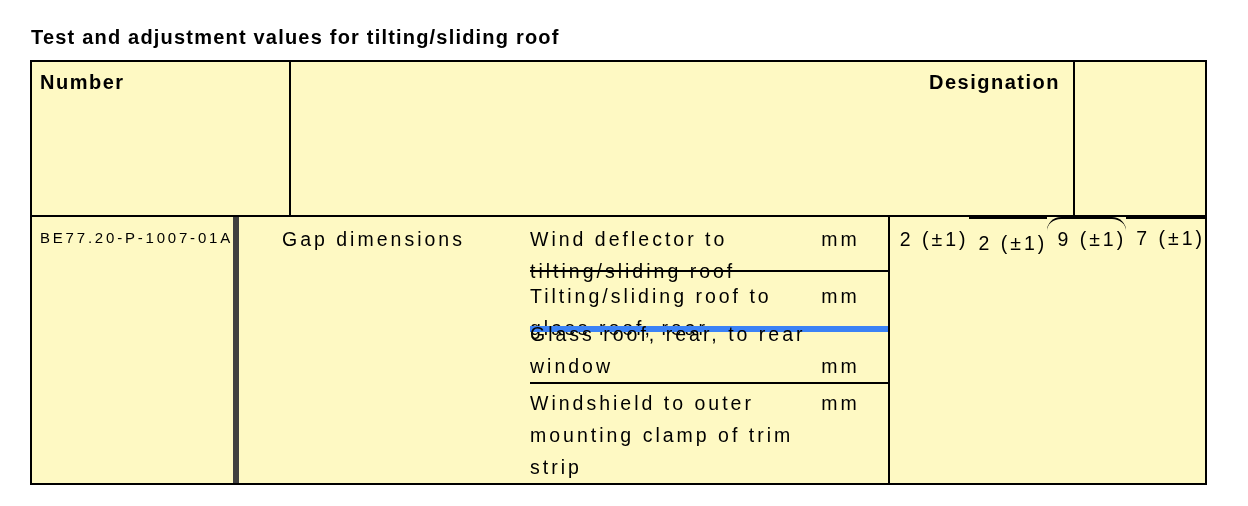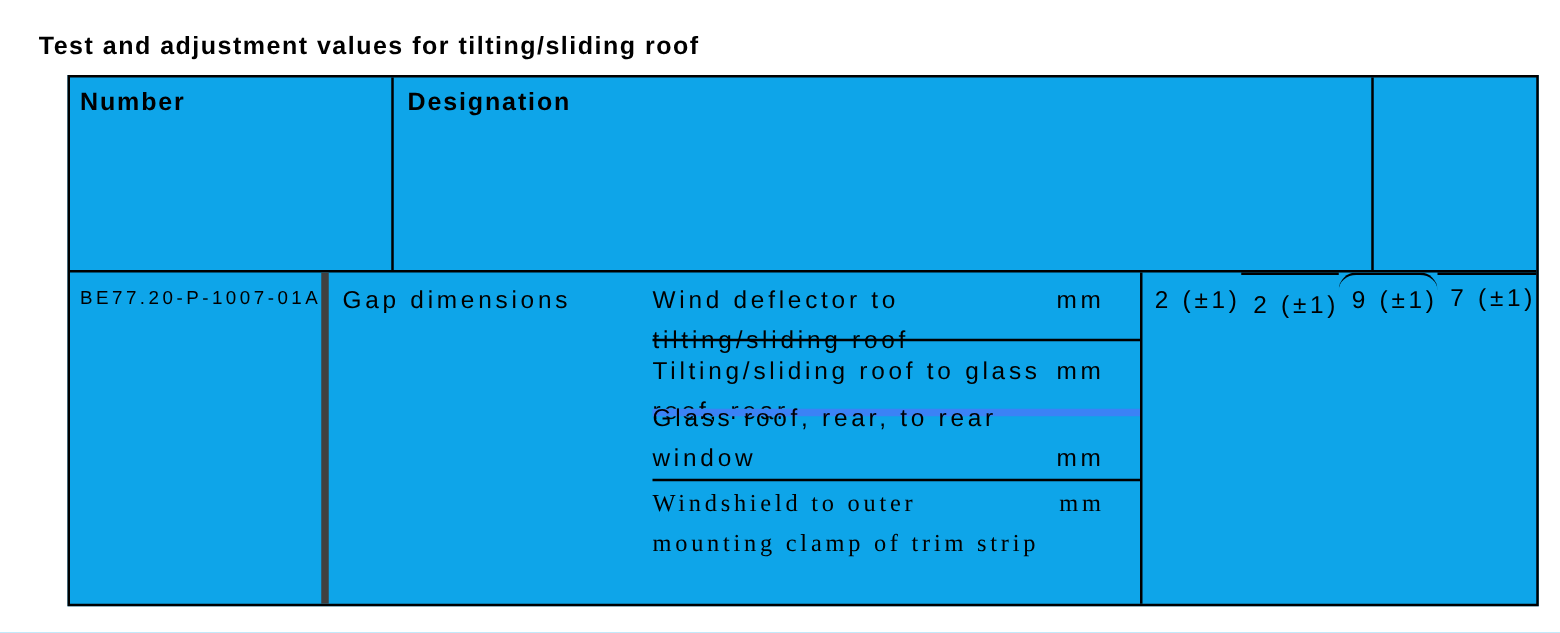--- a/index.html
+++ b/index.html
@@ -19,41 +19,41 @@
     letter-spacing: 1.2px;
     white-space: nowrap;
   }
   .t-table {
     position: absolute;
     left: 30px; top: 60px;
     width: 1177px; height: 425px;
     border: 2px solid #000;
     display: flex;
     flex-direction: column;
-    background: #0ea5e9;
-    margin-left: 24px;
+    background: #fef9c3;
   }
   .header-row {
     display: flex;
     height: 156px;
     border-bottom: 2px solid #000;
     font-weight: bold;
     font-size: 20px;
     letter-spacing: 1.5px;
     line-height: 27px;
   }
   .h-number {
     width: 259px;
     border-right: 2px solid #000;
     padding: 7px 0 0 8px;
   }
   .h-designation {
     width: 784px;
     border-right: 2px solid #000;
     padding: 7px 13px 0 11px;
+    text-align: right;
   }
   .h-model {
     flex: 1;
     padding: 7px 0 0 10px;
   }
   .body-row {
     display: flex;
     flex: 1;
   }
   .b-number {
@@ -61,20 +61,21 @@
     border-right: 6px solid #404040;
     padding: 12px 0 0 8px;
     font-size: 15px;
     letter-spacing: 2.8px;
     white-space: nowrap;
   }
   .b-designation {
     width: 908px;
     border-right: 2px solid #000;
     display: flex;
+    padding-left: 32px;
   }
   .gap-label {
     width: 259px;
     padding: 6px 0 0 11px;
     font-size: 19.5px;
     letter-spacing: 3px;
     line-height: 32px;
     white-space: nowrap;
   }
   .subrows {
@@ -87,21 +88,21 @@
     align-items: flex-start;
     font-size: 19.5px;
     letter-spacing: 3px;
     line-height: 32px;
   }
   .subrow .desc { flex: 1; }
   .subrow .unit { padding-right: 28px; white-space: nowrap; }
   .sr-1 { height: 53px; padding-top: 6px; }
   .sr-2 { height: 56px; border-top: 2px solid #000; padding-top: 8px; }
   .sr-3 { height: 56px; border-top: 6px solid #3b82f6; padding-top: 4px; align-items: flex-end; }
-  .sr-4 { flex: 1;      border-top: 2px solid #000; padding-top: 3px; font-family: Liberation Serif, serif; }
+  .sr-4 { flex: 1;      border-top: 2px solid #000; padding-top: 3px; }
   .b-model {
     flex: 1;
     display: flex;
   }
   .value-cell {
     padding-left: 10px;
     font-size: 19.5px;
     letter-spacing: 3px;
     line-height: 32px;
     white-space: nowrap;

